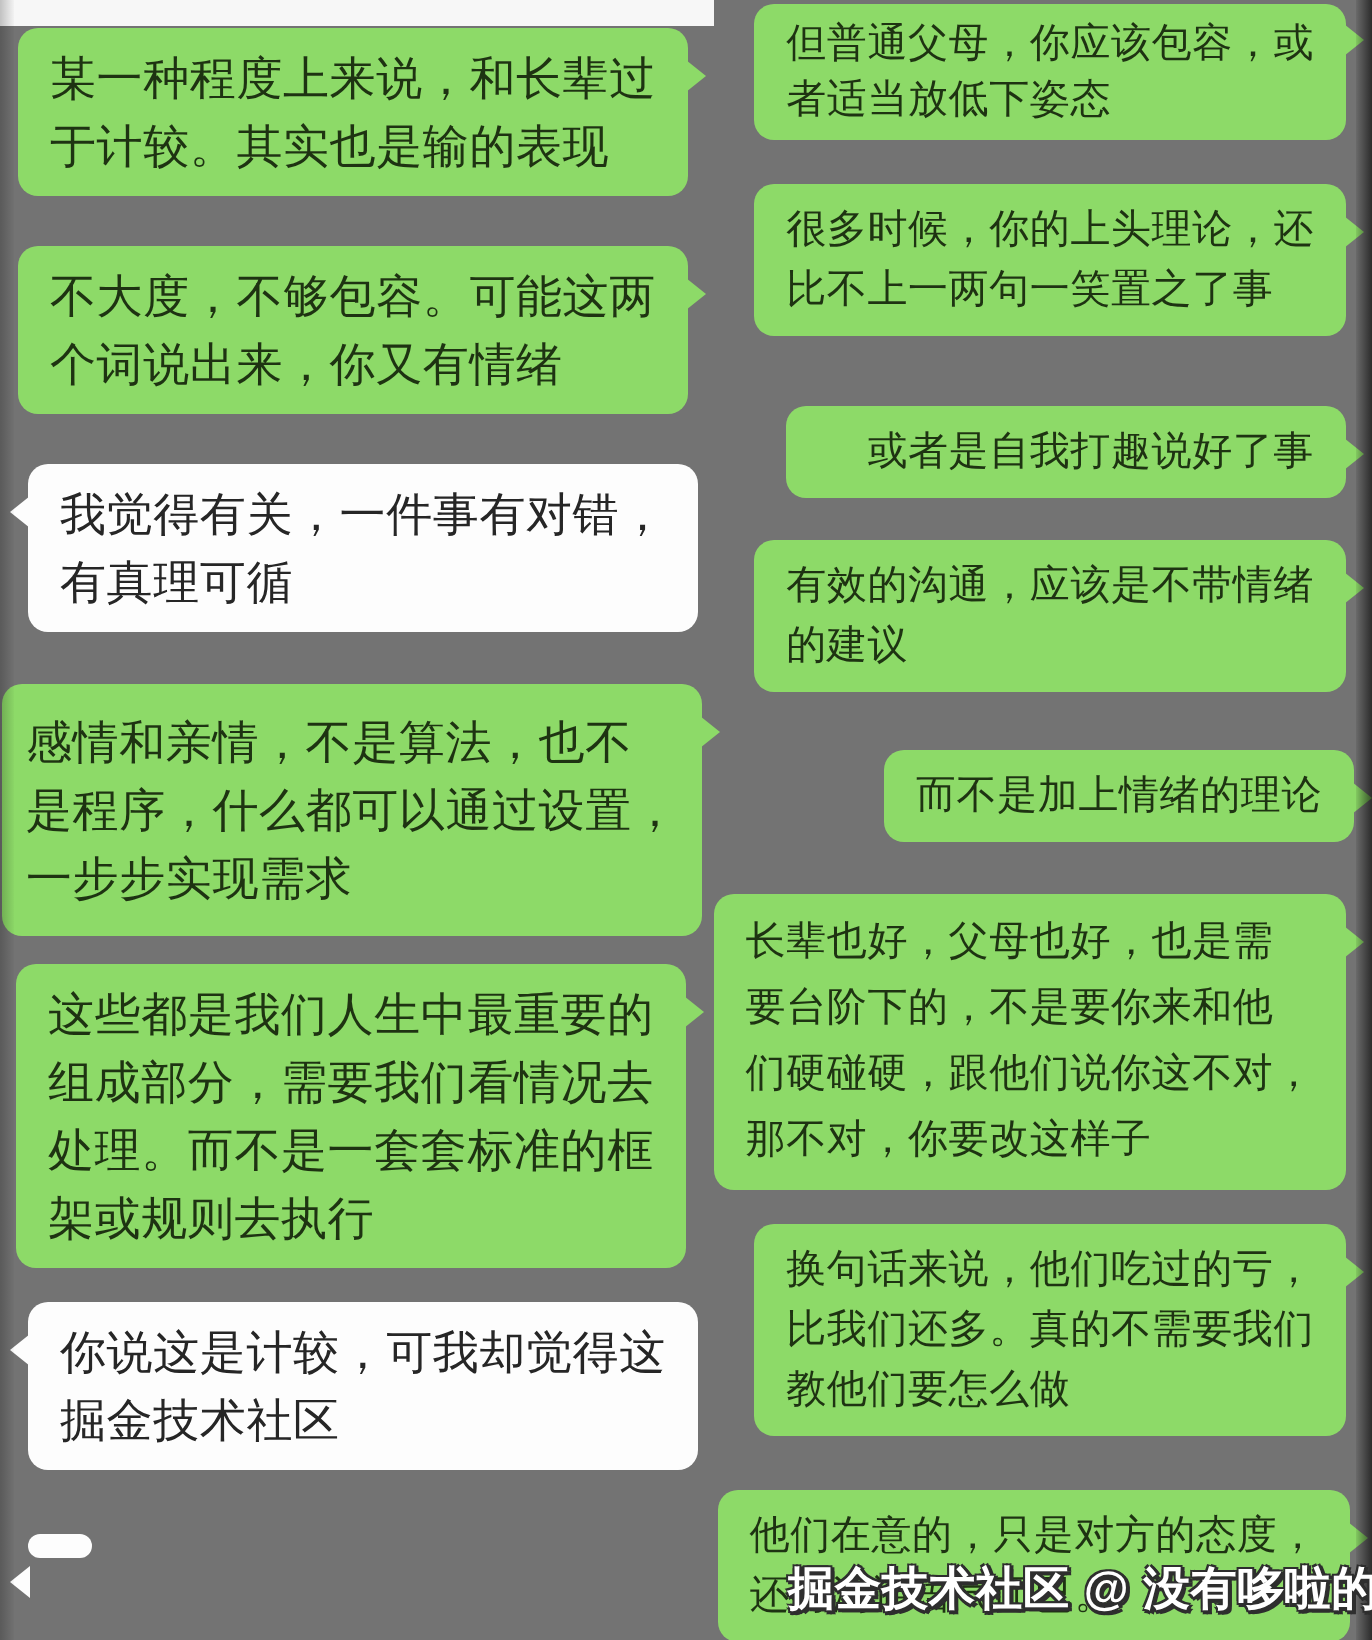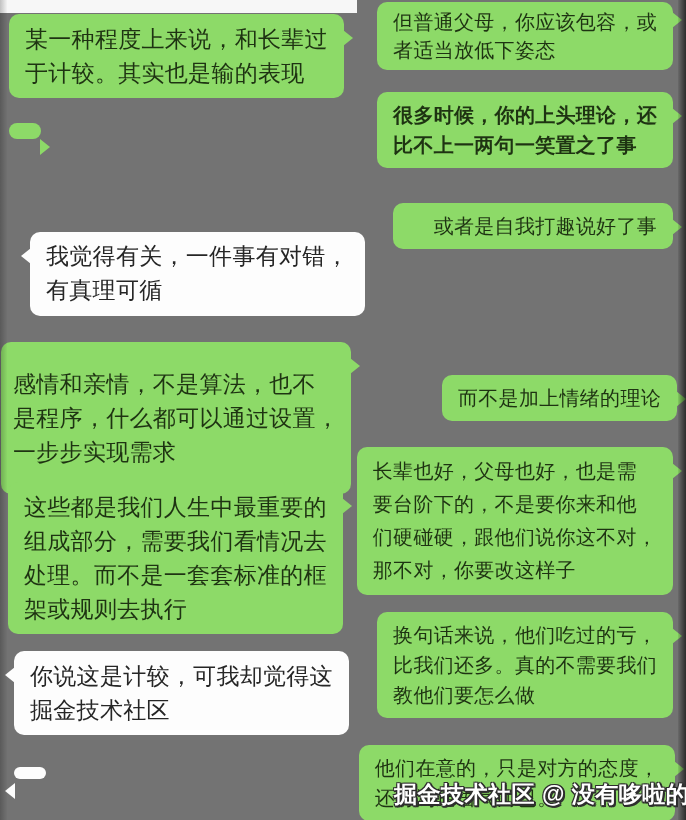--- a/index.html
+++ b/index.html
@@ -54,26 +54,26 @@
   .tail-left{
     left:-9px;
     border-width:8px 10px 8px 0;
     border-color:transparent #fdfdfd transparent transparent;
   }
   
   #m0{right:13px;top:2px;padding:6px 16px;}
   #m0 .txt{line-height:28px;}
   #m0 .tail{top:10px;}
   #m1{left:9px;top:14px;}
-  #m2{right:13px;top:92px;font-weight:bold;}
+  #m2{right:13px;top:92px;}
   #m3{left:9px;top:123px;}
   #m4{right:13px;top:203px;padding-left:41px;}
-  #m5{left:30px;top:232px;font-family:Liberation Serif, serif;}
+  #m5{left:14px;top:232px;}
   #m6{right:13px;top:270px;}
-  #m7{left:1px;top:342px;padding:25px 12px;}
+  #m7{left:1px;top:342px;padding:12px 12px;}
   #m8{right:9px;top:375px;}
   #m9{right:13px;top:447px;}
   #m9 .txt{line-height:33px;}
   #m10{left:8px;top:482px;}
   #m11{right:13px;top:612px;}
   #m12{left:14px;top:651px;}
   #m13{right:11px;top:745px;}
   #m14{left:14px;top:767px;padding:6px 16px;}
   .watermark{
     position:absolute;left:394px;top:779px;z-index:8;
@@ -104,34 +104,41 @@
     <span class="tail tail-right"></span>
   </div>
 
   <div class="bubble green small" id="m2">
     <span class="txt">很多时候，你的上头理论，还
 比不上一两句一笑置之了事</span>
     <span class="tail tail-right"></span>
   </div>
 
   <div class="bubble green" id="m3">
+    <span class="txt">不大度，不够包容。可能这两
+个词说出来，你又有情绪</span>
     <span class="tail tail-right"></span>
   </div>
 
   <div class="bubble green small" id="m4">
     <span class="txt">或者是自我打趣说好了事</span>
     <span class="tail tail-right"></span>
   </div>
 
   <div class="bubble white" id="m5">
     <span class="txt">我觉得有关，一件事有对错，
 有真理可循</span>
     <span class="tail tail-left"></span>
   </div>
 
+  <div class="bubble green small" id="m6">
+    <span class="txt">有效的沟通，应该是不带情绪
+的建议</span>
+    <span class="tail tail-right"></span>
+  </div>
 
   <div class="bubble green" id="m7">
     <span class="txt">感情和亲情，不是算法，也不
 是程序，什么都可以通过设置，
 一步步实现需求</span>
     <span class="tail tail-right"></span>
   </div>
 
   <div class="bubble green small" id="m8">
     <span class="txt">而不是加上情绪的理论</span>

